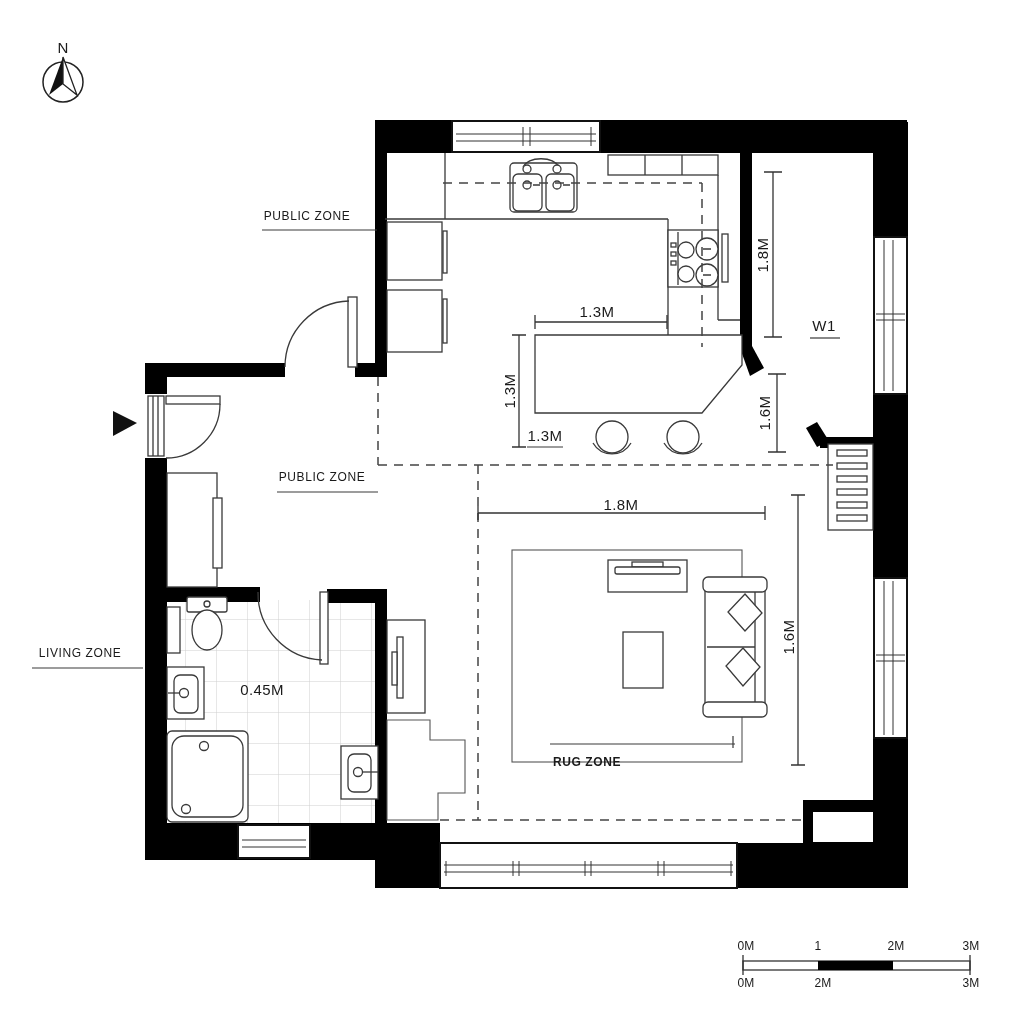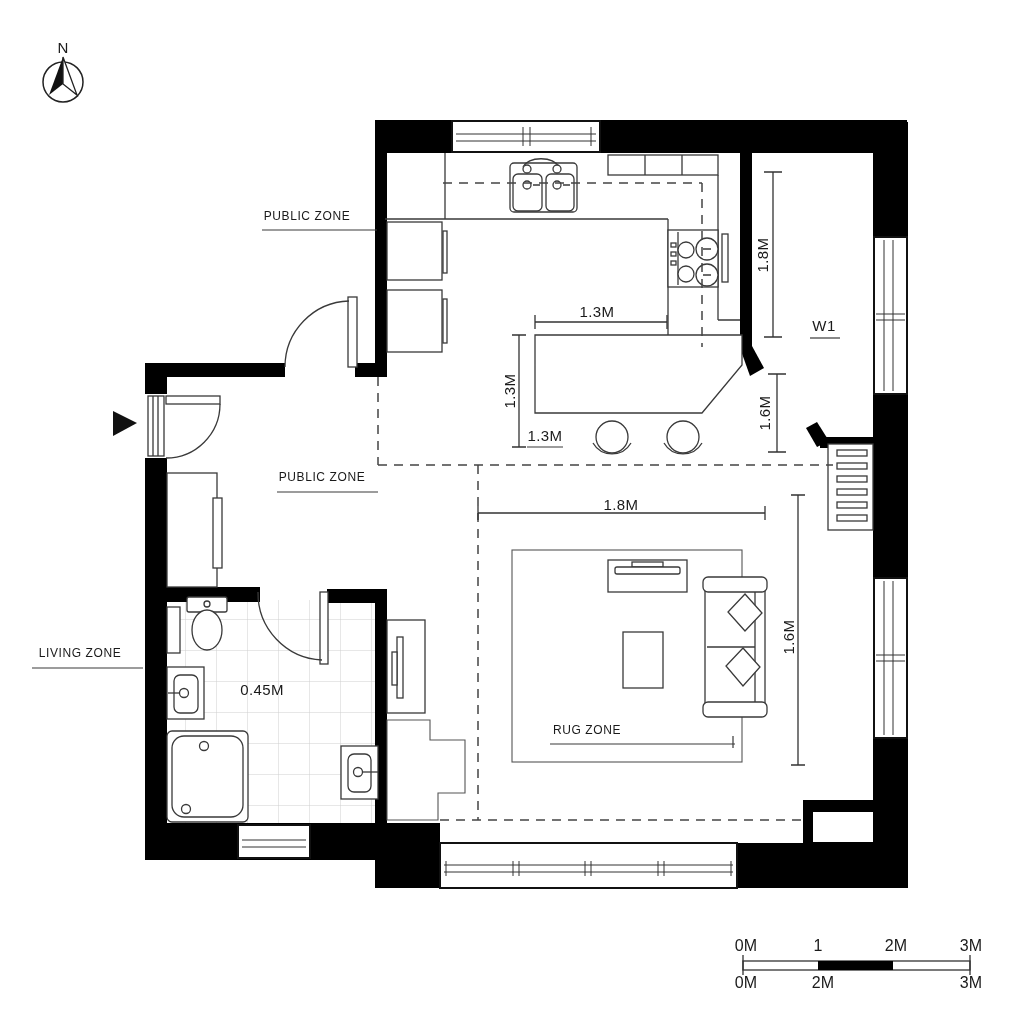--- a/index.html
+++ b/index.html
@@ -4,21 +4,21 @@
 <style>
   html,body{margin:0;padding:0;background:#ffffff;}
   .plan{position:relative;width:1024px;height:1024px;background:#fff;overflow:hidden;
         font-family:"Liberation Sans",sans-serif;}
   .plan svg{position:absolute;left:0;top:0;}
   .lbl{position:absolute;transform:translate(-50%,-50%);white-space:nowrap;
        font-family:"Liberation Sans",sans-serif;font-size:15px;color:var(--text,#1a1a1a);
        letter-spacing:.4px;}
   .lbl.rot{transform:translate(-50%,-50%) rotate(-90deg);}
   .lbl.zone{font-size:12px;letter-spacing:.6px;}
-  .lbl.scale{font-size:16px;letter-spacing:.2px;}
+  .lbl.scale{font-size:12px;letter-spacing:.2px;}
   .wall{fill:var(--wall,#000);stroke:none;}
   .fix{fill:#fff;stroke:var(--line,#3a3a3a);stroke-width:1.3;}
   .fixline{fill:none;stroke:var(--line,#3a3a3a);stroke-width:1.3;}
   .thin{fill:none;stroke:#555;stroke-width:1.1;}
   .win{fill:#fff;stroke:#111;stroke-width:2;}
   .winline{fill:none;stroke:#333;stroke-width:1;}
   .dash{fill:none;stroke:#444;stroke-width:1.5;stroke-dasharray:9 7;}
   .dim{fill:none;stroke:#333;stroke-width:1.3;}
   .under{fill:none;stroke:#3a3a3a;stroke-width:1.2;}
 </style>
@@ -240,21 +240,21 @@
       <rect x="818" y="961" width="75" height="9" fill="#000"></rect>
       <path class="dim" d="M743,955 V975 M970,955 V975"></path>
     </g>
   </svg>
 
   <div class="lbl" style="left:63px;top:47px;">N</div>
 
   <div class="lbl zone" style="left:307px;top:216px;">PUBLIC ZONE</div>
   <div class="lbl zone" style="left:322px;top:477px;">PUBLIC ZONE</div>
   <div class="lbl zone" style="left:80px;top:653px;">LIVING ZONE</div>
-  <div class="lbl zone" style="left:587px;top:730px;">RUG ZONE</div>
+  <div class="lbl zone" style="left:587px;top:762px;font-weight:bold;">RUG ZONE</div>
 
   <div class="lbl" style="left:824px;top:325px;text-align:right;">W1</div>
   <div class="lbl" style="left:250px;top:689px;margin-left:12px;">0.45M</div>
 
   <div class="lbl rot" style="left:762px;top:255px;">1.8M</div>
   <div class="lbl rot" style="left:764px;top:413px;">1.6M</div>
   <div class="lbl" style="left:597px;top:311px;">1.3M</div>
   <div class="lbl rot" style="left:509px;top:391px;">1.3M</div>
   <div class="lbl" style="left:545px;top:435px;">1.3M</div>
   <div class="lbl" style="left:621px;top:504px;">1.8M</div>

